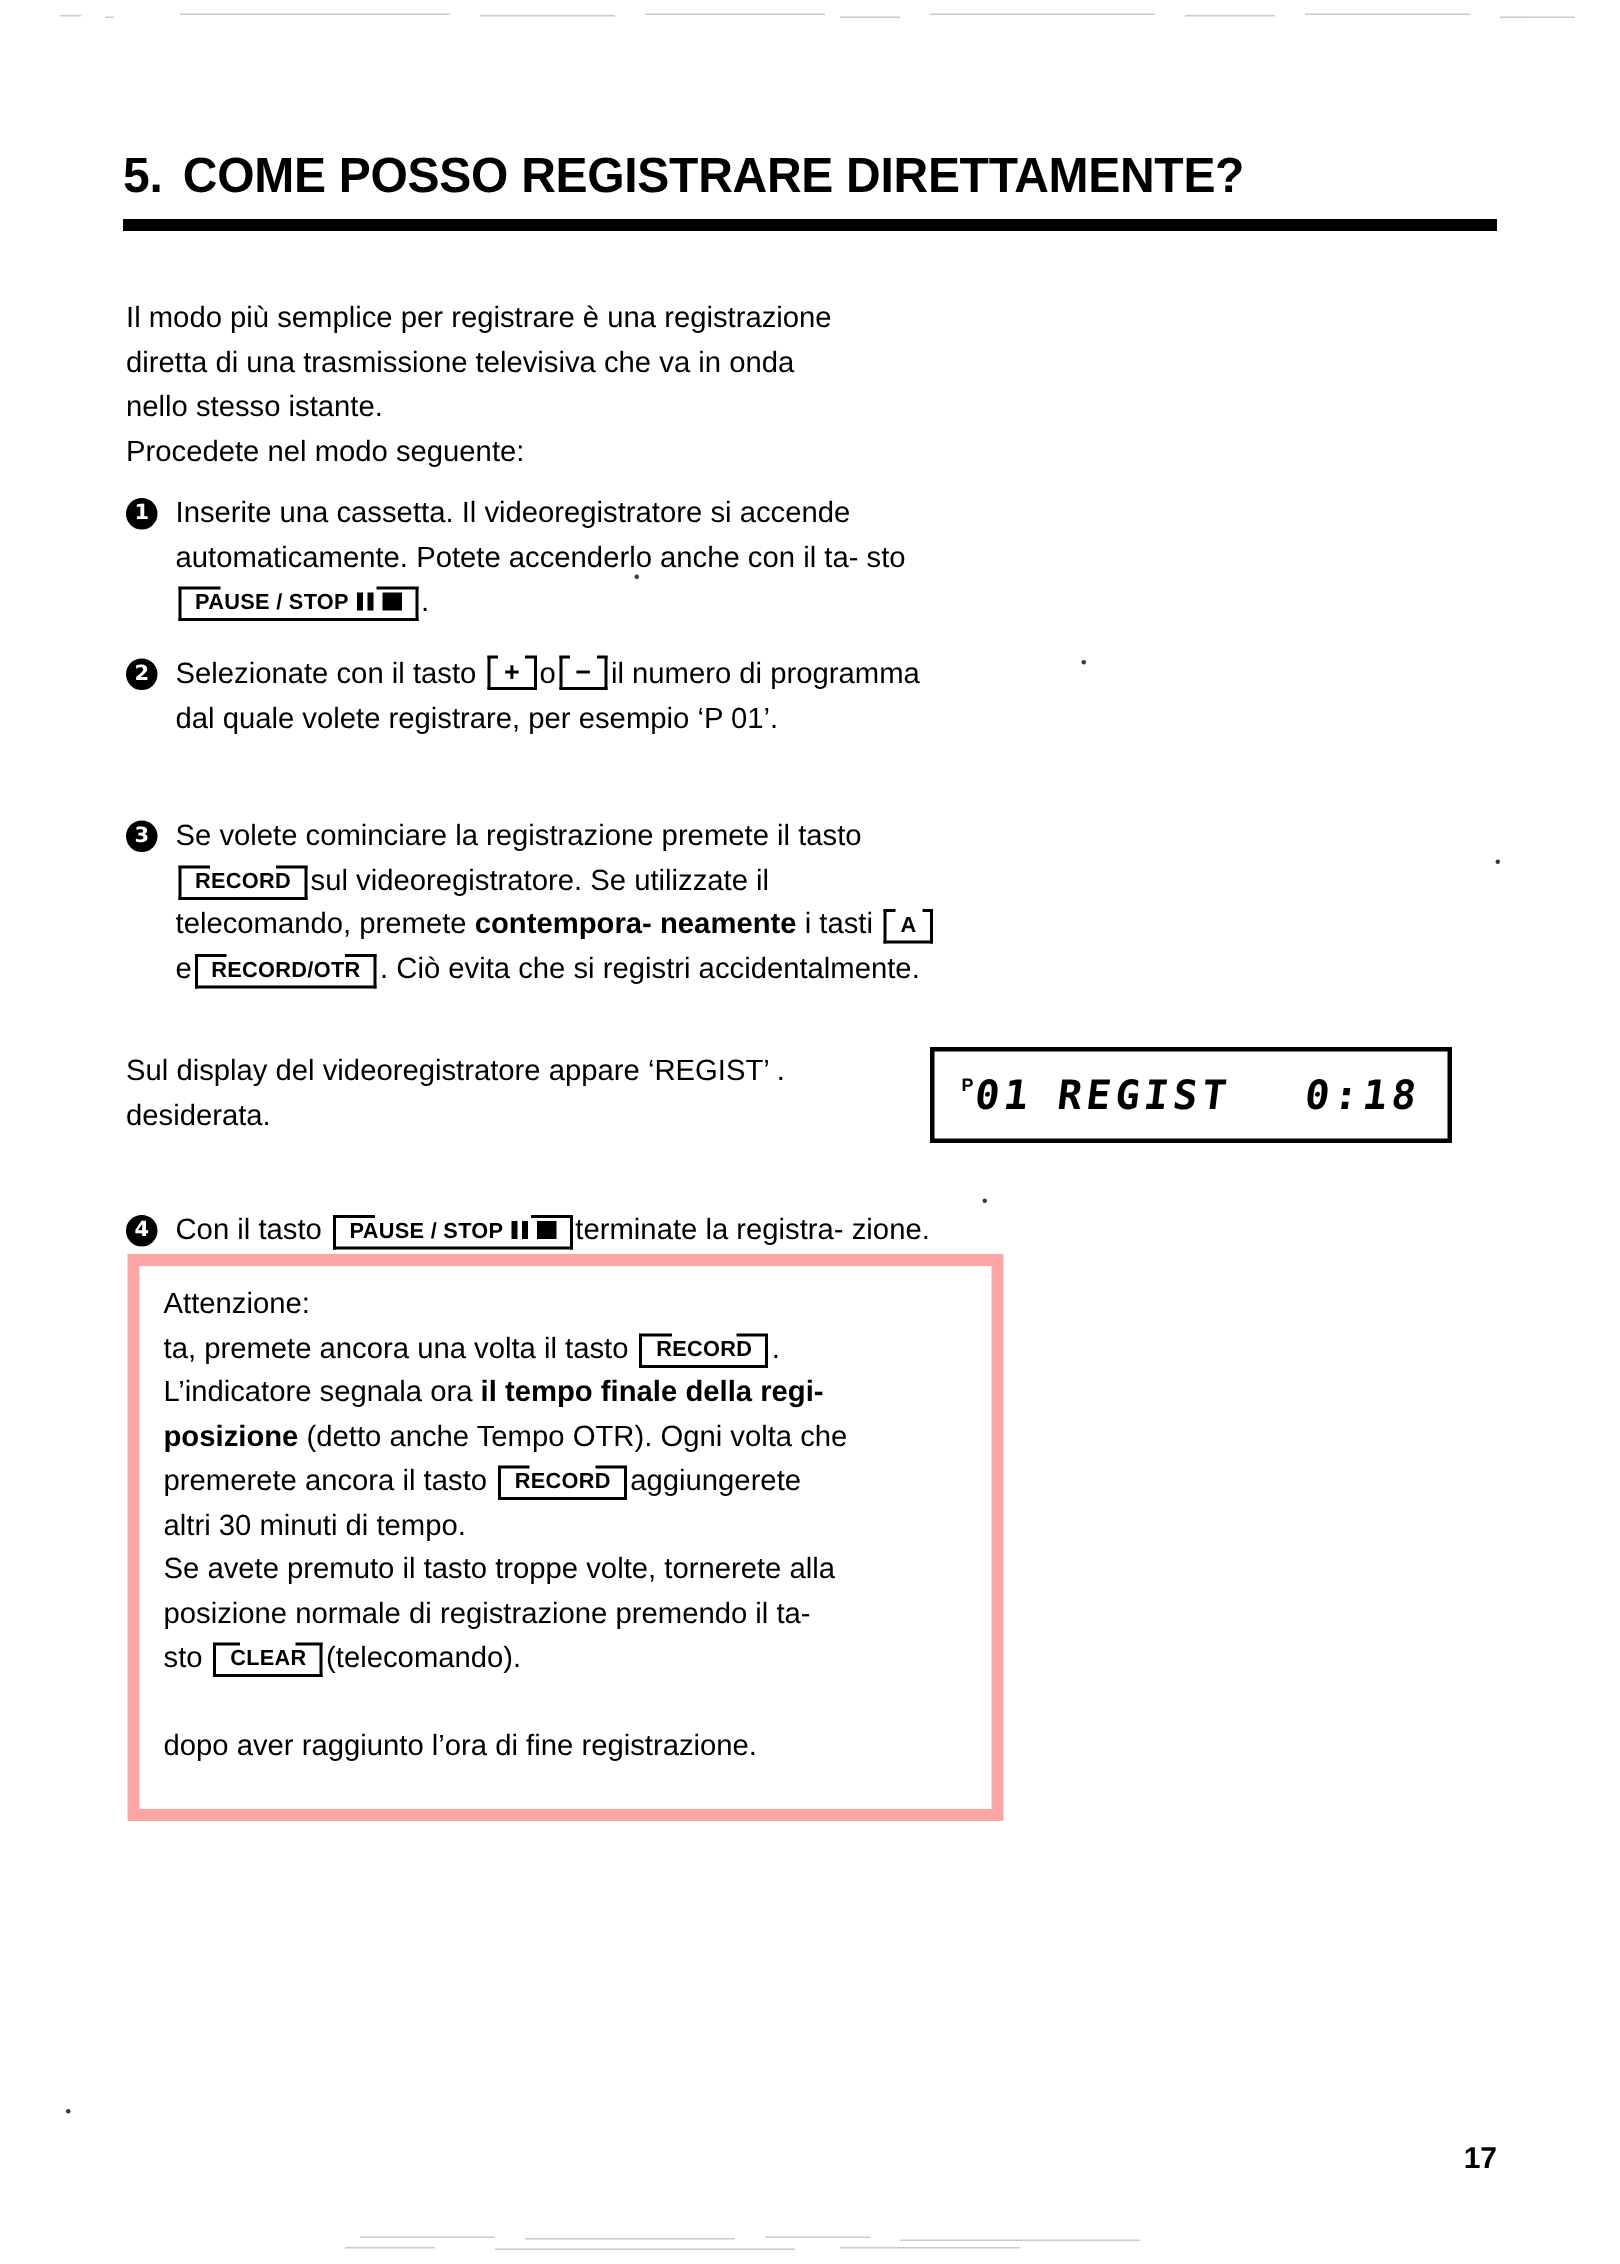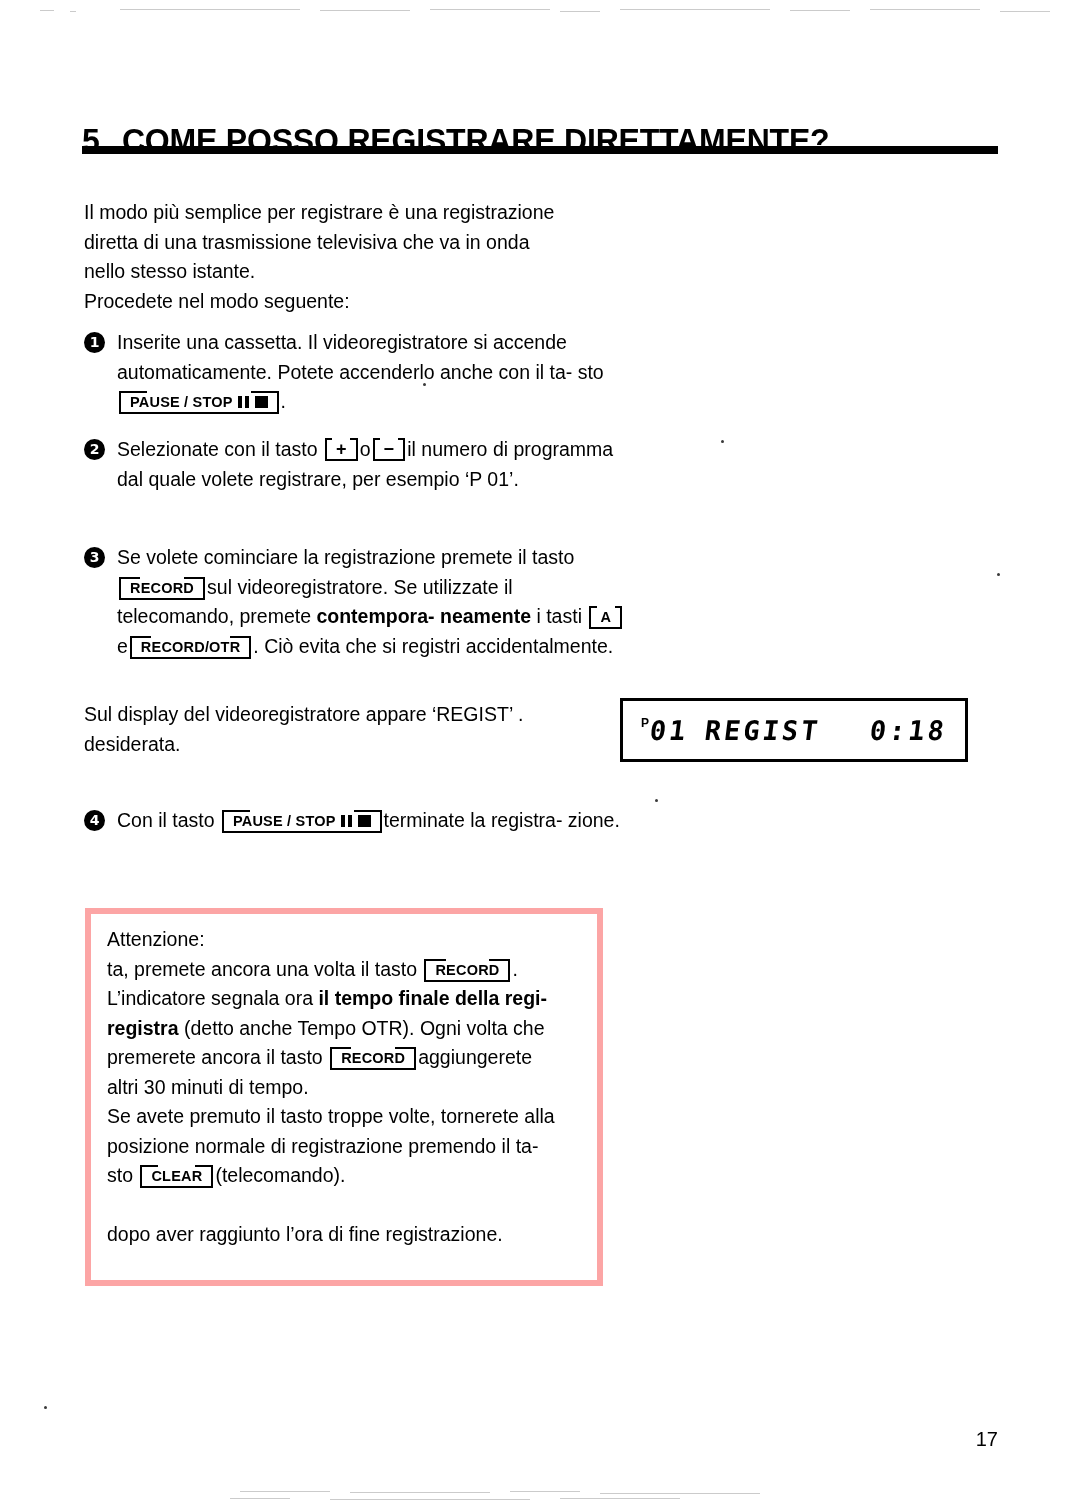--- a/index.html
+++ b/index.html
@@ -32,21 +32,20 @@
     background: #555;
     height: 1px;
   }
 
   
   .chapter-head {
     position: absolute;
     left: 82px;
     top: 100px;
     width: 916px;
-    margin-top: 24px;
   }
   .chapter-head .title {
     font-size: 33px;
     font-weight: bold;
     letter-spacing: -0.2px;
     line-height: 1.05;
     white-space: nowrap;
     transform: scaleX(0.97);
     transform-origin: left center;
   }
@@ -204,43 +203,43 @@
     margin-right: 1px;
     letter-spacing: 0;
     transform: none;
   }
   .lcd-spacer { flex: 1; }
 
   
   .note-box {
     position: absolute;
     left: 85px;
-    top: 908px;
-    width: 518px;
+    top: 836px;
+    width: 584px;
     height: 378px;
-    border: 6px solid #fca5a5;
+    border: 8px solid #fca5a5;
     box-sizing: border-box;
   }
   .note-body {
     position: absolute;
     left: 16px;
     top: 11px;
     width: 486px;
     font-size: 19.5px;
     line-height: 29.5px;
   }
   .note-body .gap { height: 29px; }
 
   
   .page-num {
     position: absolute;
     right: 82px;
     bottom: 58px;
     font-size: 20px;
-    font-weight: normal;
+    font-weight: bold;
   }
 
   .dot-artifact {
     position: absolute;
     width: 3px;
     height: 3px;
     background: #3a3a3a;
     border-radius: 50%;
   }
 </style>
@@ -333,21 +332,21 @@
   <span>Con il tasto</span>
   <span class="key wide"><span>PAUSE / STOP</span><span class="pause-ico"><i></i><i></i></span><span class="stop-ico"></span></span><span>terminate la registra-</span>
   <span>zione.</span>
 </div>
 
 <div class="note-box">
   <div class="note-body">
     <p>Attenzione:</p>
     <p><span>ta, premete ancora una volta il tasto</span> <span class="key"><span>RECORD</span></span><span>.</span></p>
     <p><span>L’indicatore segnala ora</span> <b>il tempo finale della regi-</b></p>
-    <p><b>registra</b> <span>(detto anche Tempo OTR). Ogni volta che</span></p>
+    <p><b>posizione</b> <span>(detto anche Tempo OTR). Ogni volta che</span></p>
     <p><span>premerete ancora il tasto</span> <span class="key"><span>RECORD</span></span><span>aggiungerete</span></p>
     <p>altri 30 minuti di tempo.</p>
     <p>Se avete premuto il tasto troppe volte, tornerete alla</p>
     <p>posizione normale di registrazione premendo il ta-</p>
     <p><span>sto</span> <span class="key"><span>CLEAR</span></span><span>(telecomando).</span></p>
     <div class="gap"></div>
     <p>dopo aver raggiunto l’ora di fine registrazione.</p>
   </div>
 </div>
 

